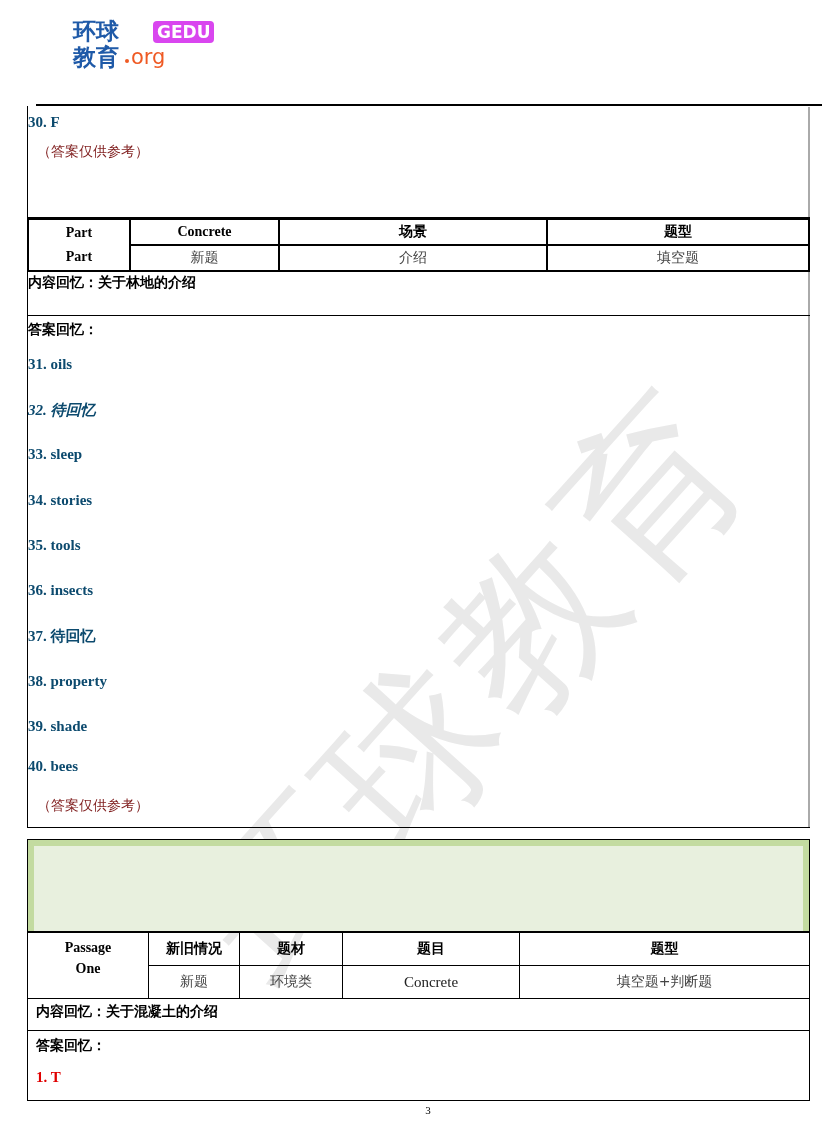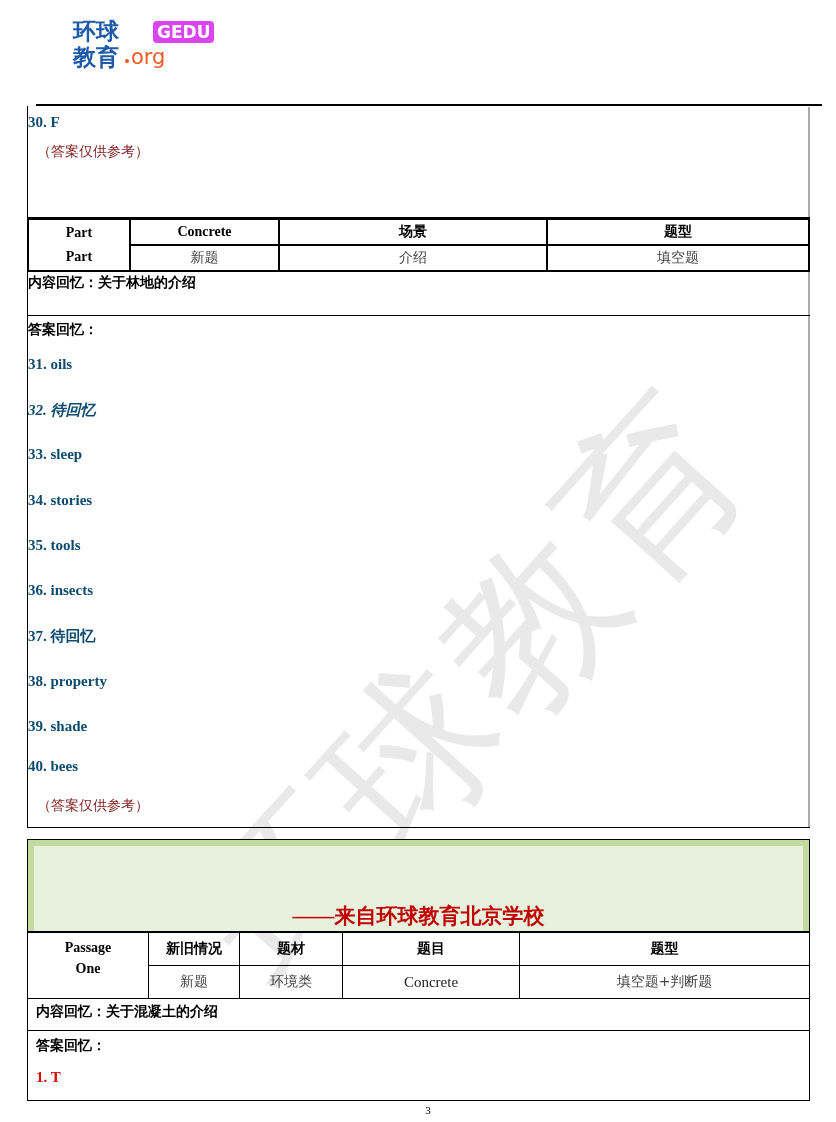--- a/index.html
+++ b/index.html
@@ -123,21 +123,20 @@
   <div class="ans-item red" style="top:266px;">36. insects</div>
   <div class="ans-item red" style="top:311px;">37. 待回忆</div>
   <div class="ans-item red" style="top:357px;">38. property</div>
   <div class="ans-item red" style="top:402px;">39. shade</div>
   <div class="ans-item red" style="top:442px;">40. bees</div>
   <div id="note40" class="note">（答案仅供参考）</div>
 </div>
 
 <div id="banner">
   <div class="inner">
-    <div class="l2">——来自环球教育北京学校</div>
   </div>
 </div>
 
 <table class="meta" id="t1">
   <tbody>
       <tr>
     <td rowspan="2" class="hdr" style="width:120px; vertical-align:top; padding-top:4px; line-height:21px;">
       <div>Passage</div>
       <div>One</div>
     </td>

